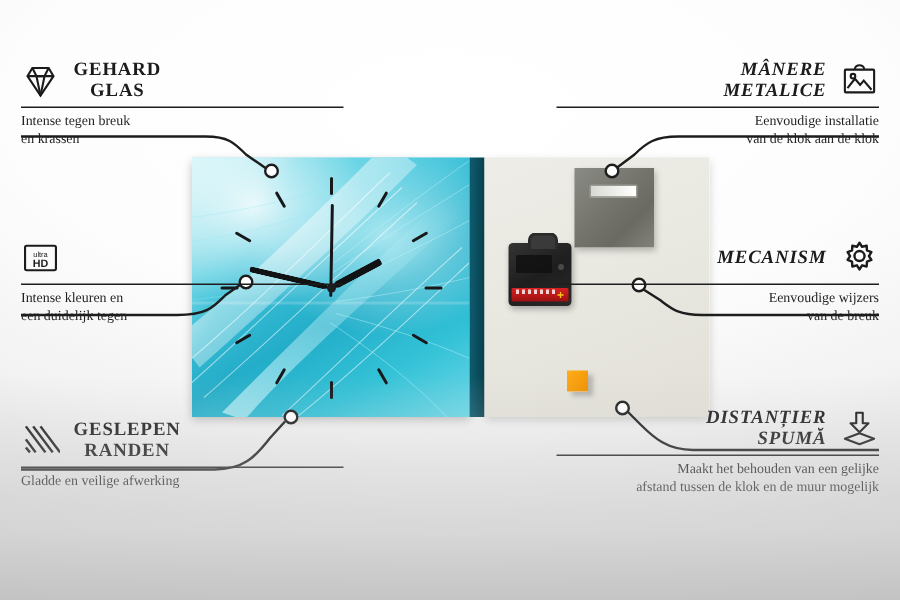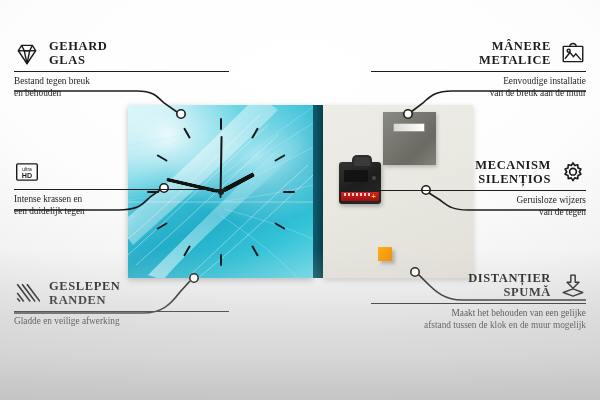--- a/index.html
+++ b/index.html
@@ -98,23 +98,23 @@
   .callout .title{
     font-size:12.5px;line-height:13.5px;letter-spacing:.6px;color:#1b1b1b;
     font-family:"Liberation Serif",serif;font-weight:bold;text-transform:uppercase;
   }
   .callout .rule{height:1px;background:#1d1d1d;margin-top:4px;}
   .callout .desc{
     font-size:9.3px;line-height:11.8px;color:#1f1f1f;margin-top:4px;
     font-family:"Liberation Serif",serif;
   }
   .left  .head{justify-content:flex-start;}
-  .left  .title{text-align:left;}
+  .left  .title{text-align:center;}
   .left  .desc{text-align:left;}
-  .right .head{justify-content:flex-end;}
+  .right .head{justify-content:flex-end;font-style:italic;}
   .right .title{text-align:right;}
   .right .desc{text-align:right;}
   .ico{width:26px;height:26px;flex:0 0 26px;color:#1b1b1b;}
   .ico svg{display:block;width:26px;height:26px;}
 
   #leaders{position:absolute;left:0;top:0;width:600px;height:400px;pointer-events:none;}
 </style>
 </head>
 <body>
 
@@ -232,38 +232,38 @@
           <path d="M9.5 9 H14.5"></path>
         </svg>
       </span>
       <span class="title">
         <span>GEHARD</span><br>
         <span>GLAS</span>
       </span>
     </div>
     <div class="rule"></div>
     <div class="desc">
-      <span>Bestand tegen breuk</span><br>
-      <span>en behouden</span>
+      <span>Intense tegen breuk</span><br>
+      <span>en krassen</span>
     </div>
   </div>
 
   <div class="callout left" style="left:14px;top:159px;">
     <div class="head">
       <span class="ico">
         <svg viewBox="0 0 24 24" fill="none" stroke="currentColor" stroke-width="1.3">
           <rect x="2.5" y="4.5" width="19" height="15" rx="1"></rect>
           <text x="12" y="11.4" text-anchor="middle" font-family="Liberation Sans, sans-serif" font-size="4.6" fill="currentColor" stroke="none">ultra</text>
           <text x="12" y="17.3" text-anchor="middle" font-family="Liberation Sans, sans-serif" font-size="6.6" font-weight="bold" fill="currentColor" stroke="none">HD</text>
         </svg>
       </span>
     </div>
     <div class="rule"></div>
     <div class="desc">
-      <span>Intense krassen en</span><br>
+      <span>Intense kleuren en</span><br>
       <span>een duidelijk tegen</span>
     </div>
   </div>
 
   <div class="callout left" style="left:14px;top:280px;">
     <div class="head">
       <span class="ico">
         <svg viewBox="0 0 24 24" fill="none" stroke="currentColor" stroke-width="1.5">
           <path d="M3 3 L15 19"></path>
             <path d="M7.5 3 L19.5 19"></path>
@@ -294,41 +294,40 @@
           <path d="M9 4.5 C10 1.6 14 1.6 15 4.5"></path>
           <rect x="3" y="5" width="18" height="14" rx="0.6"></rect>
           <path d="M4.6 16.4 L9.2 10.6 L12.4 14.4 L14.6 11.8 L19.4 17.4"></path>
           <circle cx="8" cy="9" r="1.4"></circle>
         </svg>
       </span>
     </div>
     <div class="rule"></div>
     <div class="desc">
       <span>Eenvoudige installatie</span><br>
-      <span>van de breuk aan de muur</span>
+      <span>van de klok aan de klok</span>
     </div>
   </div>
 
   <div class="callout right" style="left:371px;top:159px;">
     <div class="head">
       <span class="title">
         <span>MECANISM</span><br>
-        <span>SILENȚIOS</span>
       </span>
       <span class="ico">
         <svg viewBox="0 0 24 24" fill="none" stroke="currentColor" stroke-width="1.5">
           <path d="M12 2.6 L13.6 5.1 L16.4 4.4 L16.6 7.3 L19.3 8.4 L17.8 10.8 L19.3 13.2 L16.6 14.3 L16.4 17.2 L13.6 16.5 L12 19 L10.4 16.5 L7.6 17.2 L7.4 14.3 L4.7 13.2 L6.2 10.8 L4.7 8.4 L7.4 7.3 L7.6 4.4 L10.4 5.1 Z" stroke-linejoin="round"></path>
           <circle cx="12" cy="10.8" r="3.1"></circle>
         </svg>
       </span>
     </div>
     <div class="rule"></div>
     <div class="desc">
-      <span>Geruisloze wijzers</span><br>
-      <span>van de tegen</span>
+      <span>Eenvoudige wijzers</span><br>
+      <span>van de breuk</span>
     </div>
   </div>
 
   <div class="callout right" style="left:371px;top:272px;width:215px;">
     <div class="head">
       <span class="title">
         <span>DISTANȚIER</span><br>
         <span>SPUMĂ</span>
       </span>
       <span class="ico">

